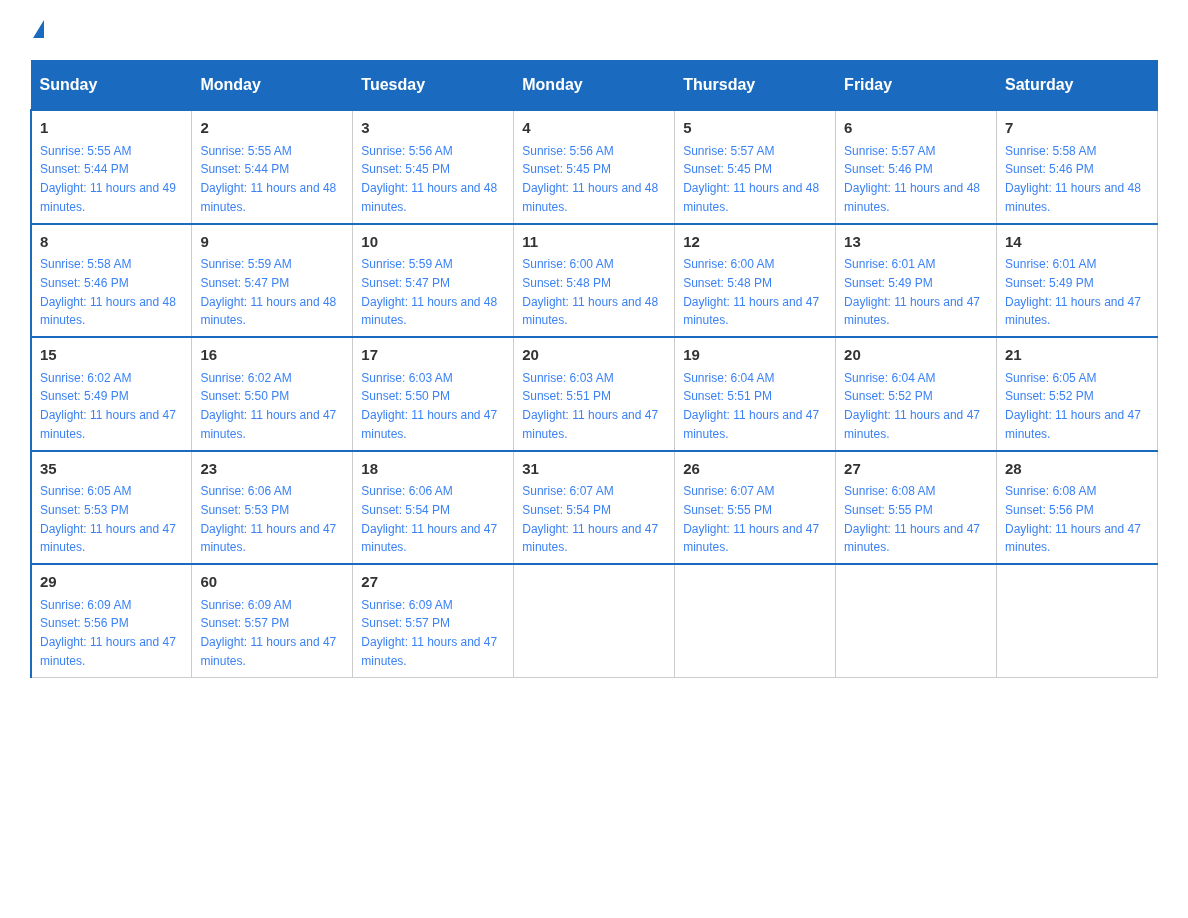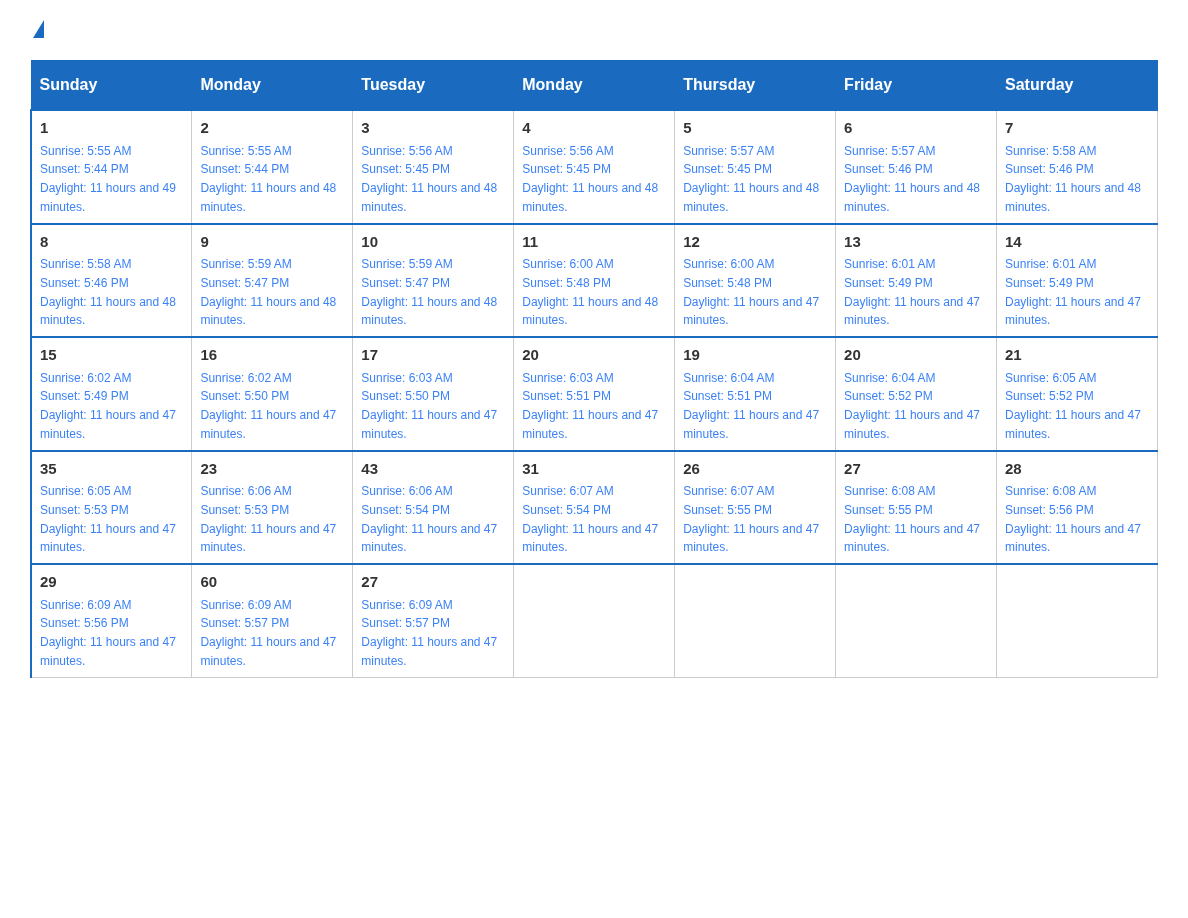--- a/index.html
+++ b/index.html
@@ -130,21 +130,21 @@
         <td><span class="day-num">16</span><span class="day-info">Sunrise: 6:02 AM<br>Sunset: 5:50 PM<br>Daylight: 11 hours and 47 minutes.</span></td>
         <td><span class="day-num">17</span><span class="day-info">Sunrise: 6:03 AM<br>Sunset: 5:50 PM<br>Daylight: 11 hours and 47 minutes.</span></td>
         <td><span class="day-num">20</span><span class="day-info">Sunrise: 6:03 AM<br>Sunset: 5:51 PM<br>Daylight: 11 hours and 47 minutes.</span></td>
         <td><span class="day-num">19</span><span class="day-info">Sunrise: 6:04 AM<br>Sunset: 5:51 PM<br>Daylight: 11 hours and 47 minutes.</span></td>
         <td><span class="day-num">20</span><span class="day-info">Sunrise: 6:04 AM<br>Sunset: 5:52 PM<br>Daylight: 11 hours and 47 minutes.</span></td>
         <td><span class="day-num">21</span><span class="day-info">Sunrise: 6:05 AM<br>Sunset: 5:52 PM<br>Daylight: 11 hours and 47 minutes.</span></td>
       </tr>
       <tr>
         <td><span class="day-num">35</span><span class="day-info">Sunrise: 6:05 AM<br>Sunset: 5:53 PM<br>Daylight: 11 hours and 47 minutes.</span></td>
         <td><span class="day-num">23</span><span class="day-info">Sunrise: 6:06 AM<br>Sunset: 5:53 PM<br>Daylight: 11 hours and 47 minutes.</span></td>
-        <td><span class="day-num">43</span><span class="day-info">Sunrise: 6:06 AM<br>Sunset: 5:54 PM<br>Daylight: 11 hours and 47 minutes.</span></td>
+        <td><span class="day-num">18</span><span class="day-info">Sunrise: 6:06 AM<br>Sunset: 5:54 PM<br>Daylight: 11 hours and 47 minutes.</span></td>
         <td><span class="day-num">31</span><span class="day-info">Sunrise: 6:07 AM<br>Sunset: 5:54 PM<br>Daylight: 11 hours and 47 minutes.</span></td>
         <td><span class="day-num">26</span><span class="day-info">Sunrise: 6:07 AM<br>Sunset: 5:55 PM<br>Daylight: 11 hours and 47 minutes.</span></td>
         <td><span class="day-num">27</span><span class="day-info">Sunrise: 6:08 AM<br>Sunset: 5:55 PM<br>Daylight: 11 hours and 47 minutes.</span></td>
         <td><span class="day-num">28</span><span class="day-info">Sunrise: 6:08 AM<br>Sunset: 5:56 PM<br>Daylight: 11 hours and 47 minutes.</span></td>
       </tr>
       <tr>
         <td><span class="day-num">29</span><span class="day-info">Sunrise: 6:09 AM<br>Sunset: 5:56 PM<br>Daylight: 11 hours and 47 minutes.</span></td>
         <td><span class="day-num">60</span><span class="day-info">Sunrise: 6:09 AM<br>Sunset: 5:57 PM<br>Daylight: 11 hours and 47 minutes.</span></td>
         <td><span class="day-num">27</span><span class="day-info">Sunrise: 6:09 AM<br>Sunset: 5:57 PM<br>Daylight: 11 hours and 47 minutes.</span></td>
         <td class="empty-cell"></td>

